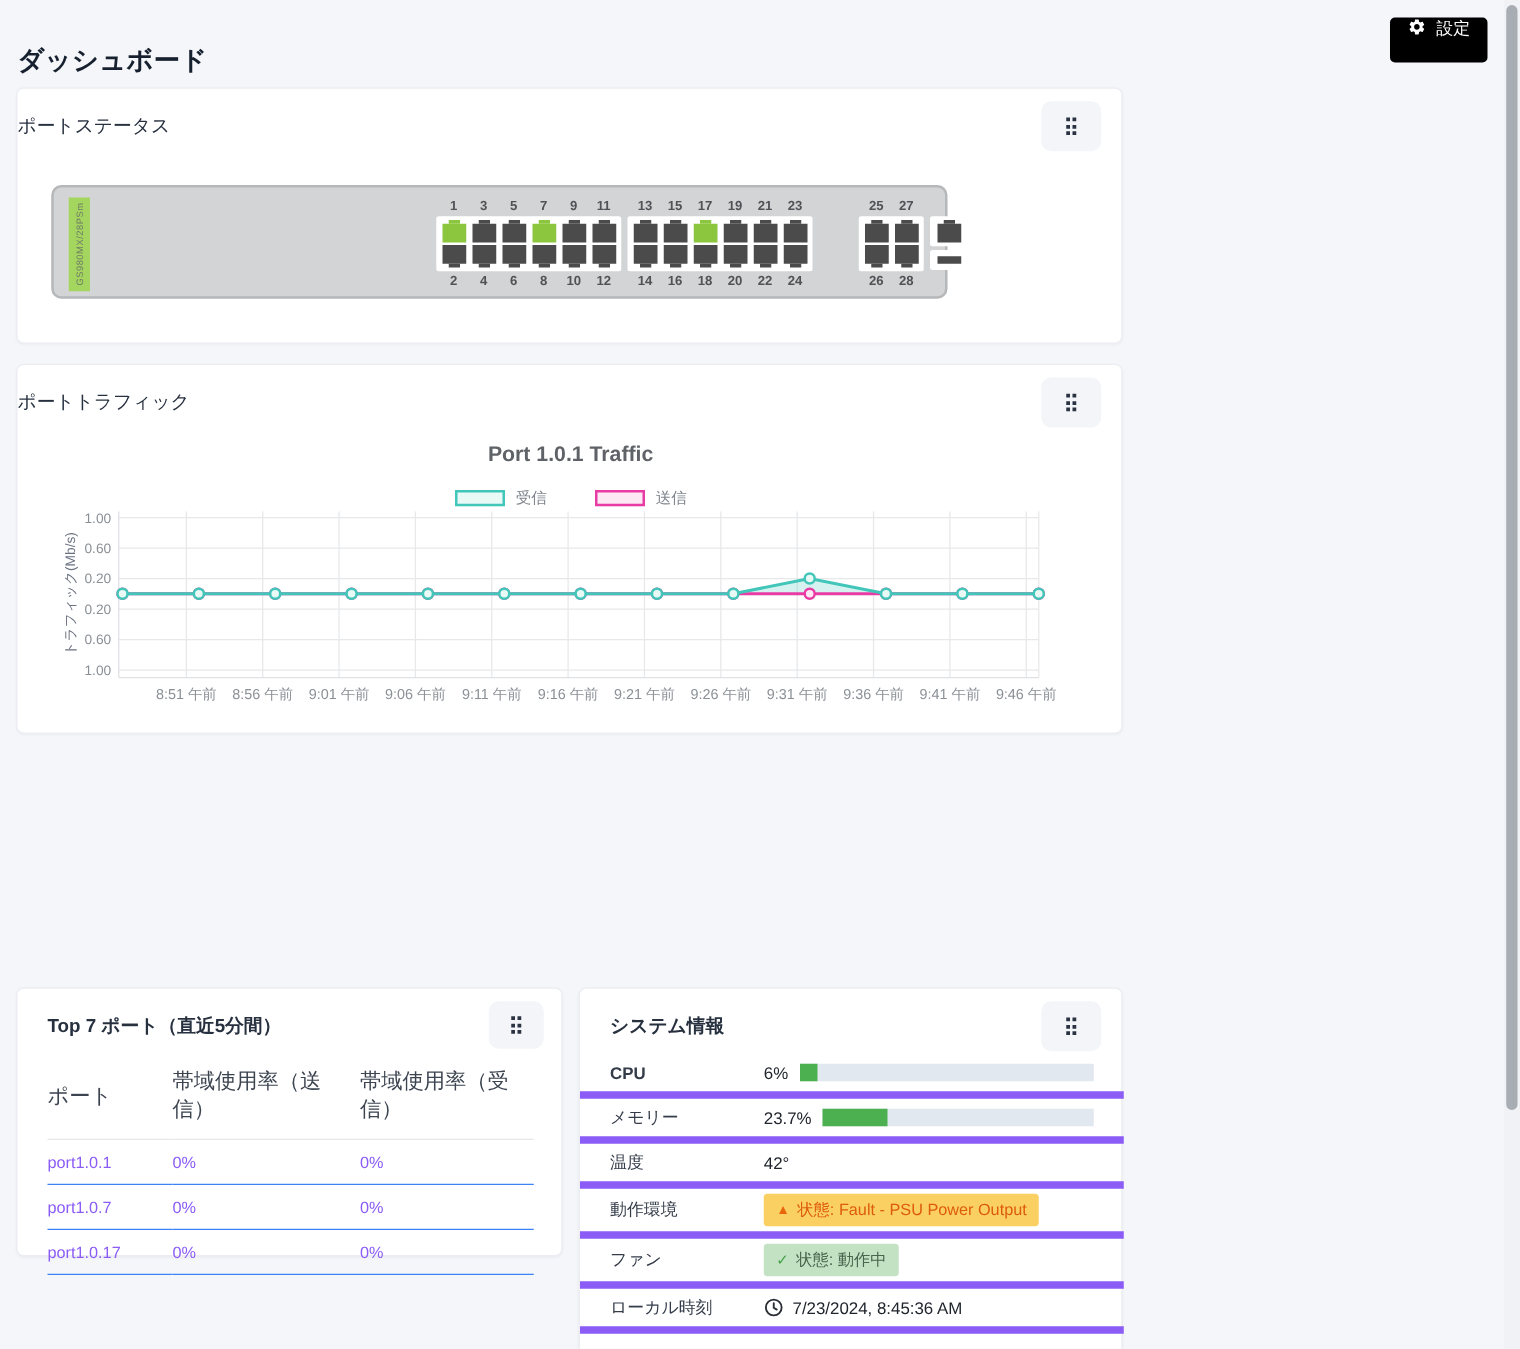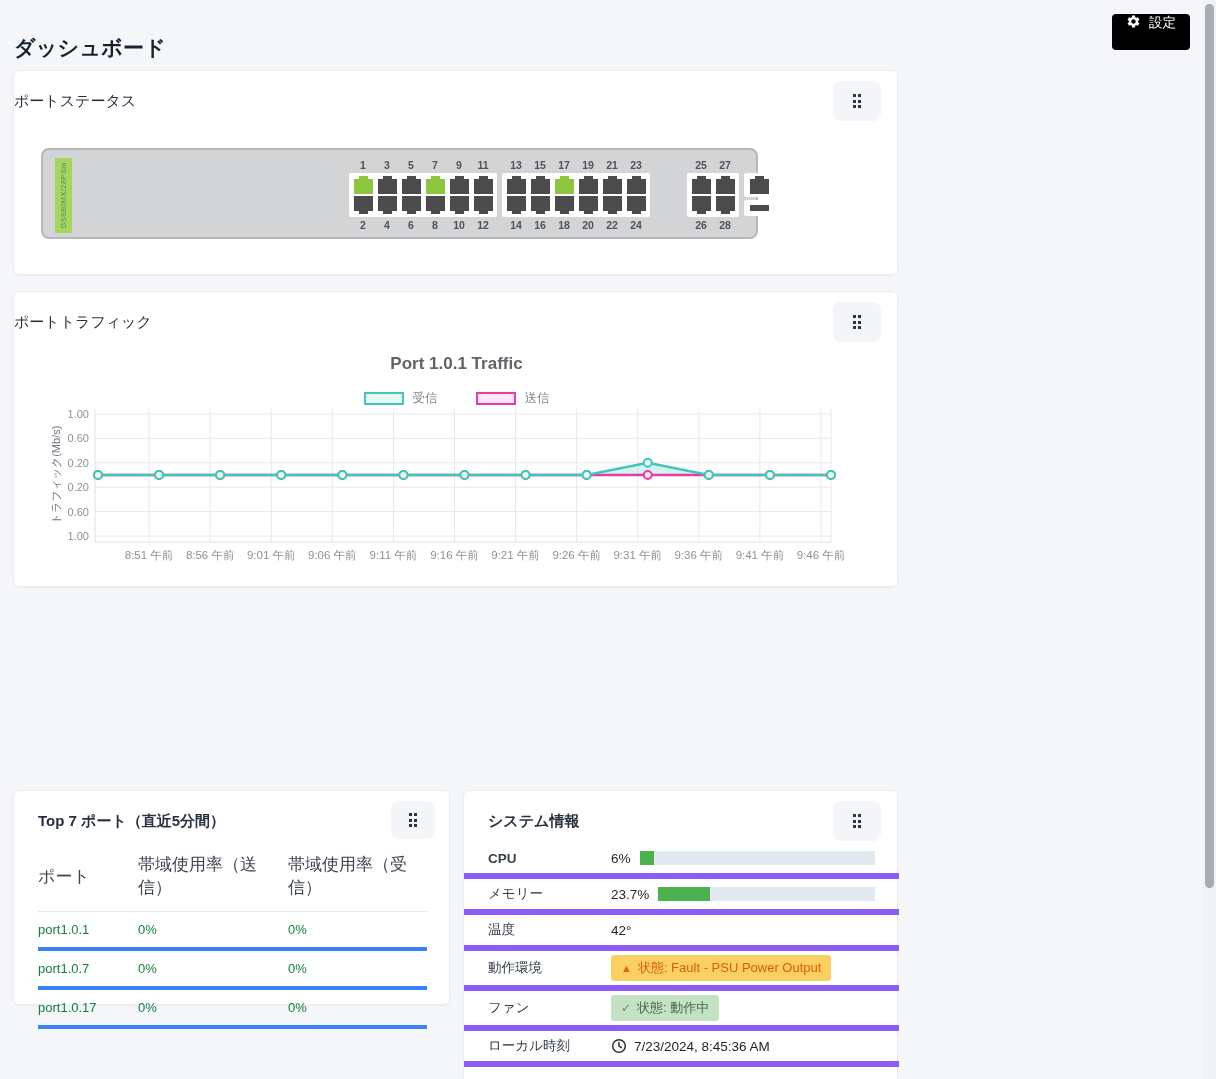--- a/index.html
+++ b/index.html
@@ -83,21 +83,21 @@
   
   .chart-title { position:absolute; left:0; top:62px; width:885px; text-align:center; font-size:17px; font-weight:700; color:#5f6368; }
   .chart-legend { position:absolute; left:0; top:98px; width:885px; display:flex; justify-content:center; gap:38px; align-items:center;font-family:Liberation Serif, serif; }
   .legend-item { display:flex; align-items:center; gap:9px; font-size:12.5px; color:#7f858d; }
   .legend-swatch { width:40px; height:13px; border-style:solid; border-width:2px; }
   .chart-svg { position:absolute; left:0; top:117px; }
 
   
   .t10-table { position:absolute; left:24px; top:52px; width:389px; border-collapse:collapse; font-size:13px; }
   .t10-table th { text-align:left; font-weight:400; color:#3c4450; font-size:17px; padding:10px 0 12px; border-bottom:1px solid #e6e8ec; }
-  .t10-table td { color:#15803d; padding:10px 0; border-bottom:4px solid #3b82f6; }
+  .t10-table td { color:#8b5cf6; padding:10px 0; border-bottom:1px solid #3b82f6; }
   .t10-table .c0 { width:100px; } .t10-table .c1 { width:150px; }
 
   
   .sys-rows { position:absolute; left:0; top:52px; width:435px; }
   .sysrow { display:flex; align-items:center; min-height:36px; padding:4px 24px; border-bottom:6px solid #8b5cf6; }
   .syslabel { width:123px; font-size:13.5px; color:#343c49; flex:none; }
   .syslabel.bold { font-weight:700; }
   .sysvalue { flex:1; display:flex; align-items:center; font-size:13.5px; color:#20252d; }
   .pctText { margin-right:9px; }
   .bar { flex:1; height:14px; background:#e2e8f0; position:relative; }

